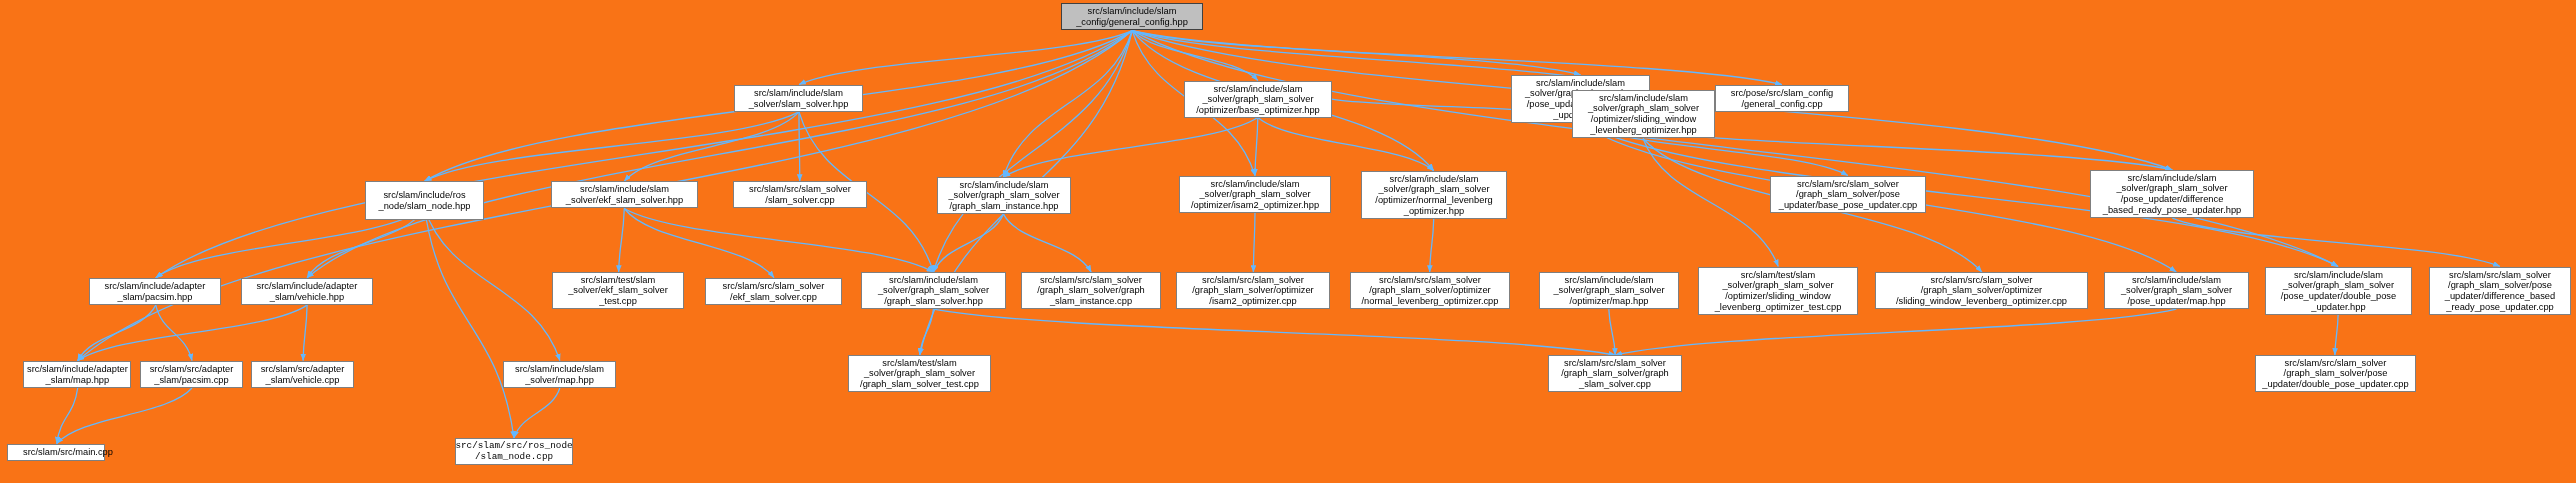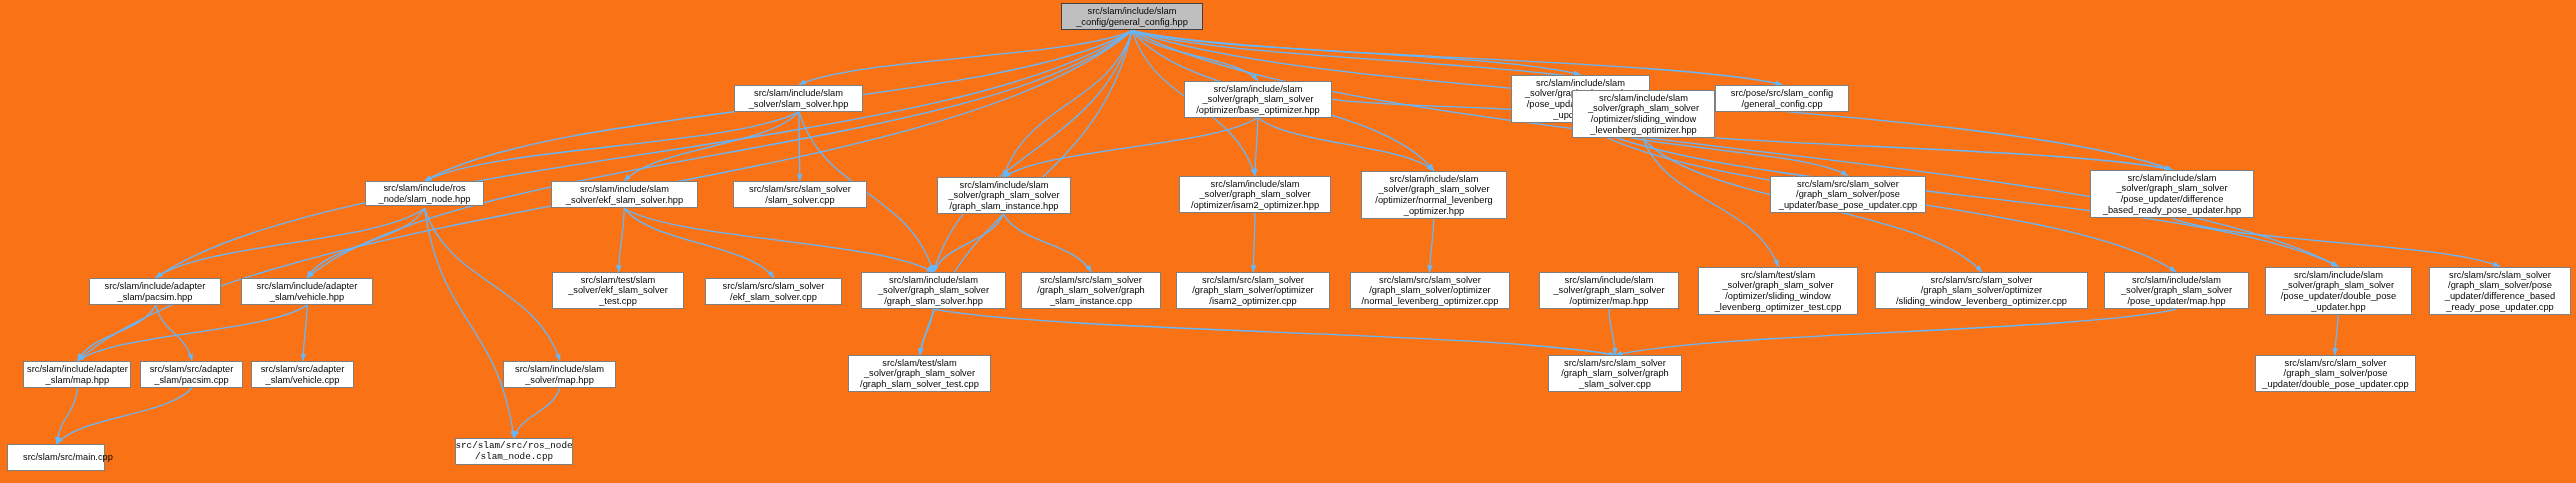--- a/index.html
+++ b/index.html
@@ -85,21 +85,21 @@
 _solver/slam_solver.hpp</div>
       <div class="node" style="left: 1184px; top: 81px; width: 148px; height: 37px;">src/slam/include/slam
 _solver/graph_slam_solver
 /optimizer/base_optimizer.hpp</div>
       <div class="node" style="left: 1511px; top: 75px; width: 139px; height: 48px;">src/slam/include/slam
 _solver/graph_slam_solver
 /pose_updater/base_pose
 _updater.hpp</div>
       <div class="node" style="left: 1715px; top: 85px; width: 134px; height: 27px;">src/pose/src/slam_config
 /general_config.cpp</div>
-      <div class="node" style="left: 365px; top: 181px; width: 119px; height: 25px;">src/slam/include/ros
+      <div class="node" style="left: 365px; top: 181px; width: 119px; height: 39px;">src/slam/include/ros
 _node/slam_node.hpp</div>
       <div class="node" style="left: 551px; top: 181px; width: 147px; height: 27px;">src/slam/include/slam
 _solver/ekf_slam_solver.hpp</div>
       <div class="node" style="left: 733px; top: 181px; width: 134px; height: 27px;">src/slam/src/slam_solver
 /slam_solver.cpp</div>
       <div class="node" style="left: 937px; top: 177px; width: 134px; height: 37px;">src/slam/include/slam
 _solver/graph_slam_solver
 /graph_slam_instance.hpp</div>
       <div class="node" style="left: 1179px; top: 176px; width: 152px; height: 37px;">src/slam/include/slam
 _solver/graph_slam_solver
@@ -171,18 +171,18 @@
 _solver/map.hpp</div>
       <div class="node" style="left: 848px; top: 355px; width: 143px; height: 37px;">src/slam/test/slam
 _solver/graph_slam_solver
 /graph_slam_solver_test.cpp</div>
       <div class="node" style="left: 1548px; top: 355px; width: 134px; height: 37px;">src/slam/src/slam_solver
 /graph_slam_solver/graph
 _slam_solver.cpp</div>
       <div class="node" style="left: 2255px; top: 355px; width: 161px; height: 37px;">src/slam/src/slam_solver
 /graph_slam_solver/pose
 _updater/double_pose_updater.cpp</div>
-      <div class="node" style="left: 7.2px; top: 444px; width: 98px; height: 27px; padding-left: 26px;">src/slam/src/main.cpp</div>
+      <div class="node" style="left: 7.2px; top: 444px; width: 98px; height: 17px; padding-left: 26px;">src/slam/src/main.cpp</div>
       <div class="node" style="left: 455px; top: 438px; width: 118px; height: 27px; font-family: Liberation Mono, monospace;">src/slam/src/ros_node
 /slam_node.cpp</div>
     </div>
 </div>
 
 
 </body></html>

